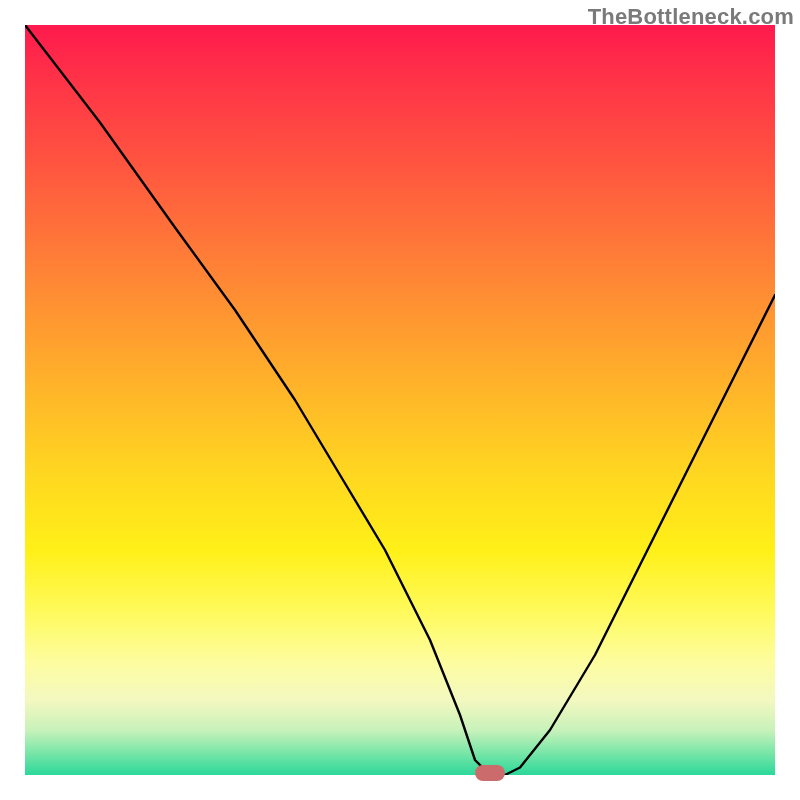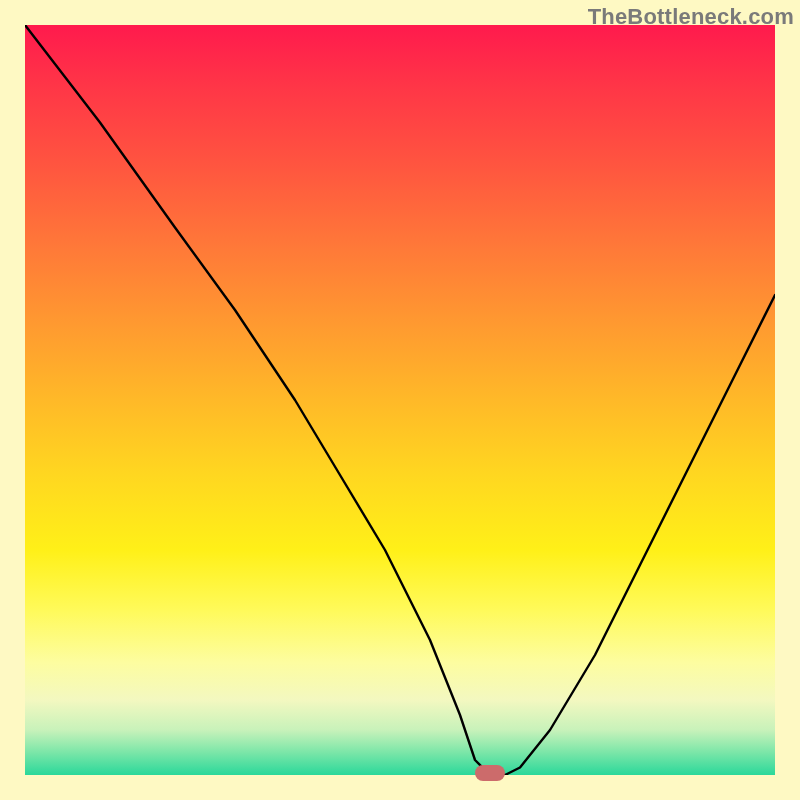--- a/index.html
+++ b/index.html
@@ -7,21 +7,21 @@
     padding: 0;
     width: 800px;
     height: 800px;
     background: #000;
     overflow: hidden;
   }
   .frame {
     position: relative;
     width: 800px;
     height: 800px;
-    background: #fef9c3;
+    background: #ffffff;
   }
   .plot-area {
     position: absolute;
     left: 25px;
     top: 25px;
     width: 750px;
     height: 750px;
     
     background: linear-gradient(to bottom,
       #ff1a4d 0%,

